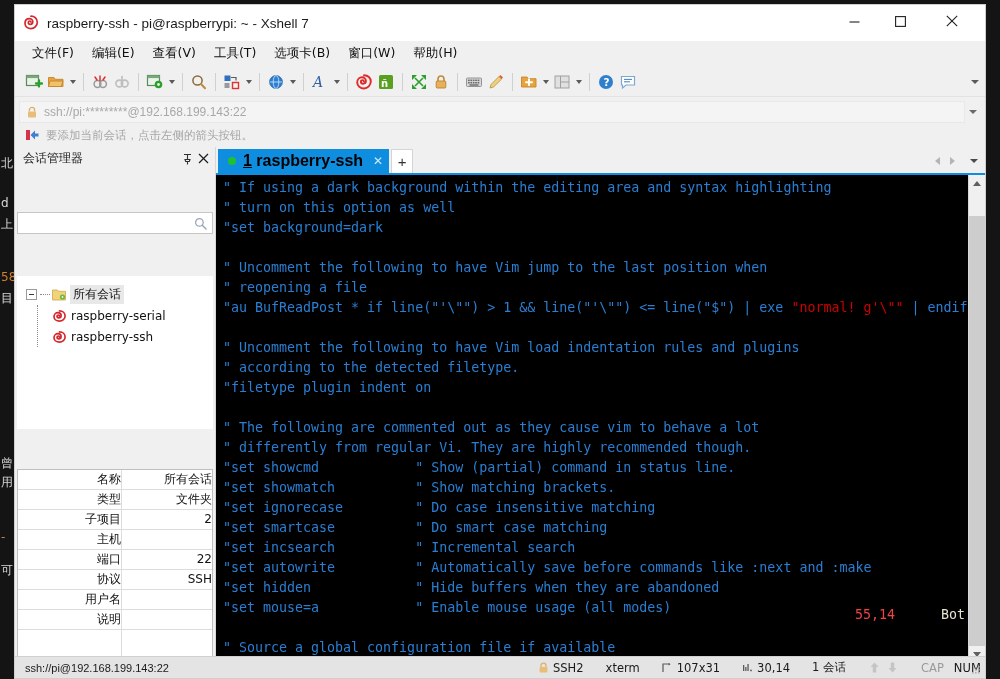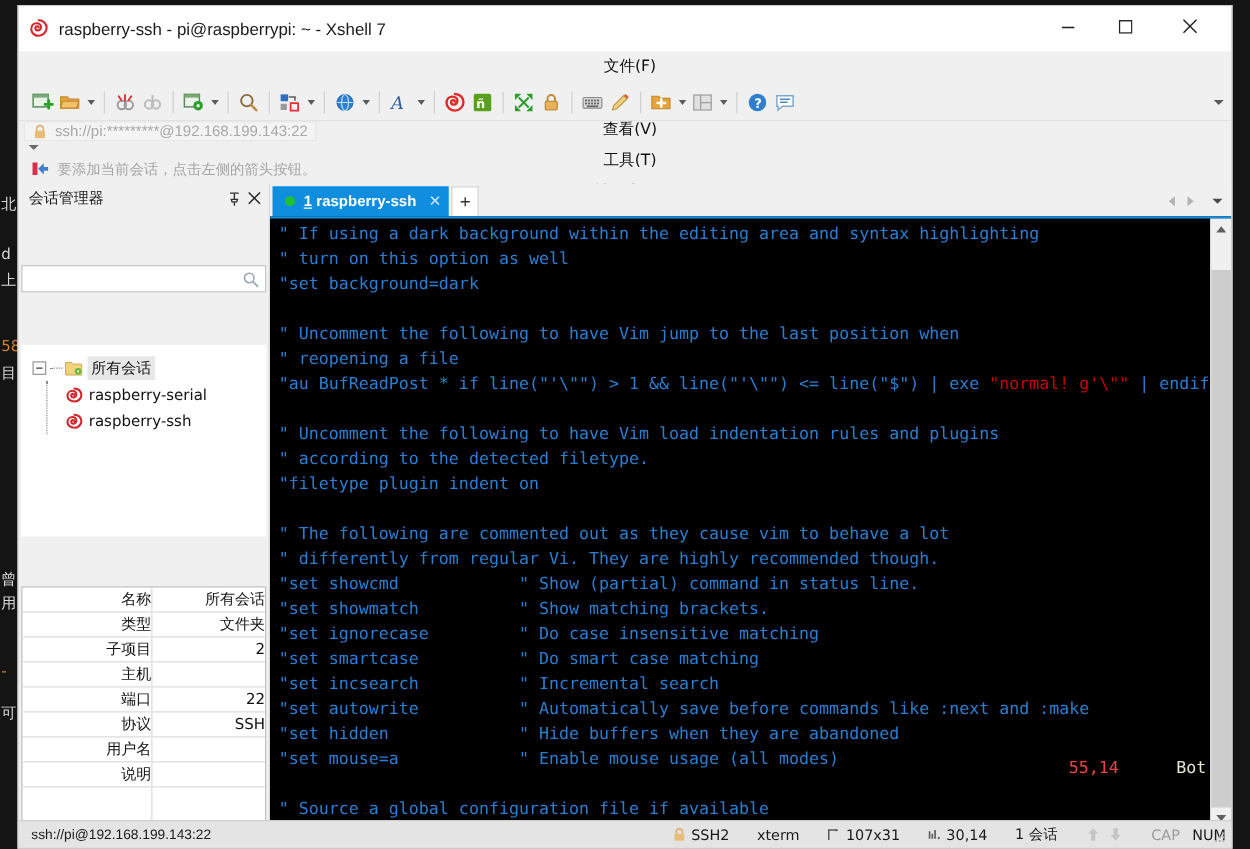--- a/index.html
+++ b/index.html
@@ -55,21 +55,20 @@
   #btn-min  { right: 108px; }
   #btn-max  { right: 62px; }
   #btn-close{ right: 10px; }
 
   
   #menubar {
     height: 26px; background: #f0f0f0;
     display: flex; align-items: center;
     padding-left: 8px;
     border-bottom: 1px solid #f0f0f0;
-    flex-direction: column;
   }
   .menu-item {
     font-family: "DejaVu Sans", sans-serif;
     font-size: 12.5px; color: #101010;
     padding: 4px 9px; white-space: nowrap;
   }
 
   
   #toolbar {
     position: relative;
@@ -105,23 +104,22 @@
   #tb-overflow::after {
     content: ""; width: 0; height: 0;
     border-left: 4px solid transparent;
     border-right: 4px solid transparent;
     border-top: 4.5px solid #5a5a5a;
   }
 
   
   #addressbar {
     height: 26px; background: #f0f0f0;
-    display: flex; align-items: flex-start;
+    display: flex; align-items: flex-end;
     padding: 0 4px;
-    flex-direction: column;
   }
   #address-field {
     flex: 1; height: 22px; background: #f4f4f4;
     border: 1px solid #e8e8e8;
     display: flex; align-items: center;
     padding: 0 6px;
   }
   #address-text {
     font-size: 12px; color: #a8a8a8;
     font-family: "Liberation Sans", sans-serif;
@@ -267,21 +265,21 @@
     height: 24px; background: #0f8ee0;
     display: flex; align-items: center;
     padding: 0 6px 0 10px;
     min-width: 130px;
   }
   #tab-dot {
     width: 8px; height: 8px; border-radius: 50%;
     background: #21c031; flex: 0 0 auto; margin-right: 7px;
   }
   #tab-label {
-    color: #ffffff; font-size: 12px; font-weight: bold;
+    color: #000000; font-size: 16px; font-weight: bold;
     font-family: "Liberation Sans", sans-serif;
     white-space: nowrap;
   }
   #tab-label .u { text-decoration: underline; }
   #tab-close {
     margin-left: 10px; color: #cfe9fb; font-size: 12px;
     line-height: 10px;
   }
   #tab-new {
     width: 22px; height: 24px; background: #ffffff;

